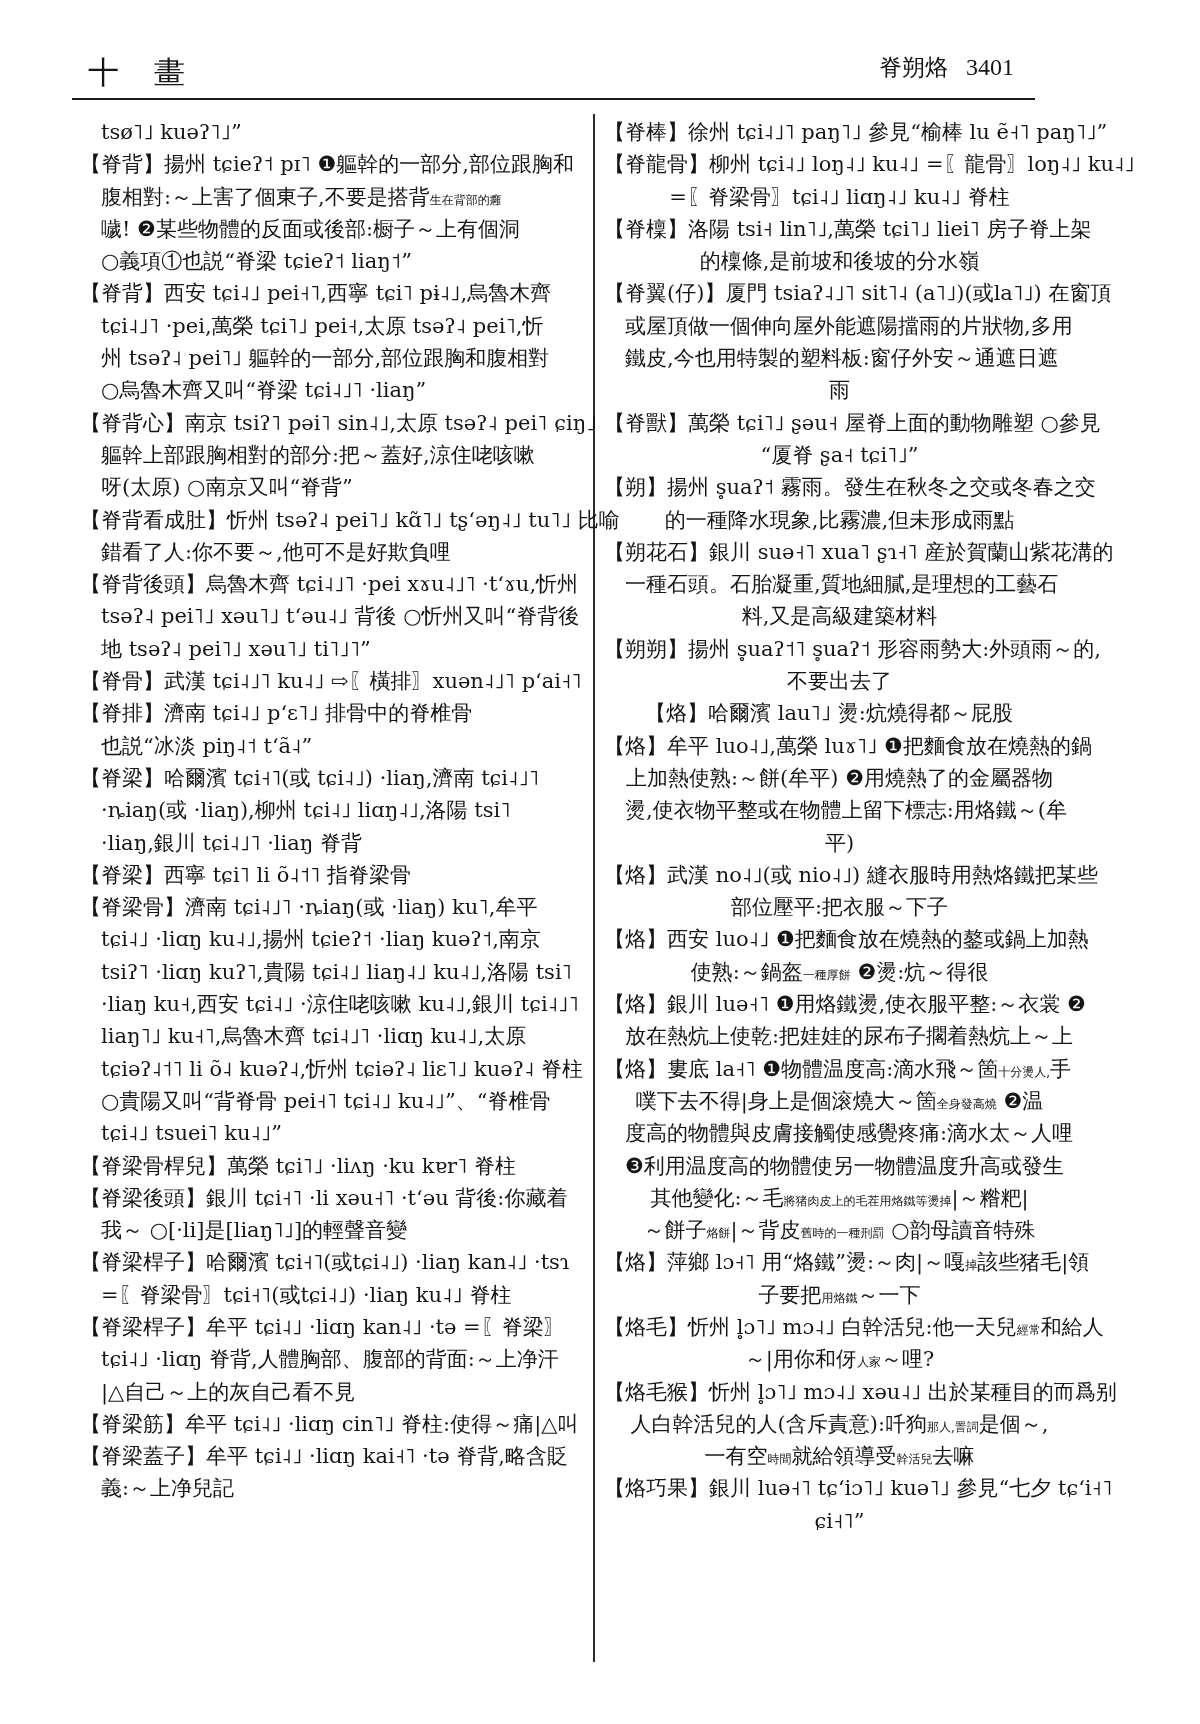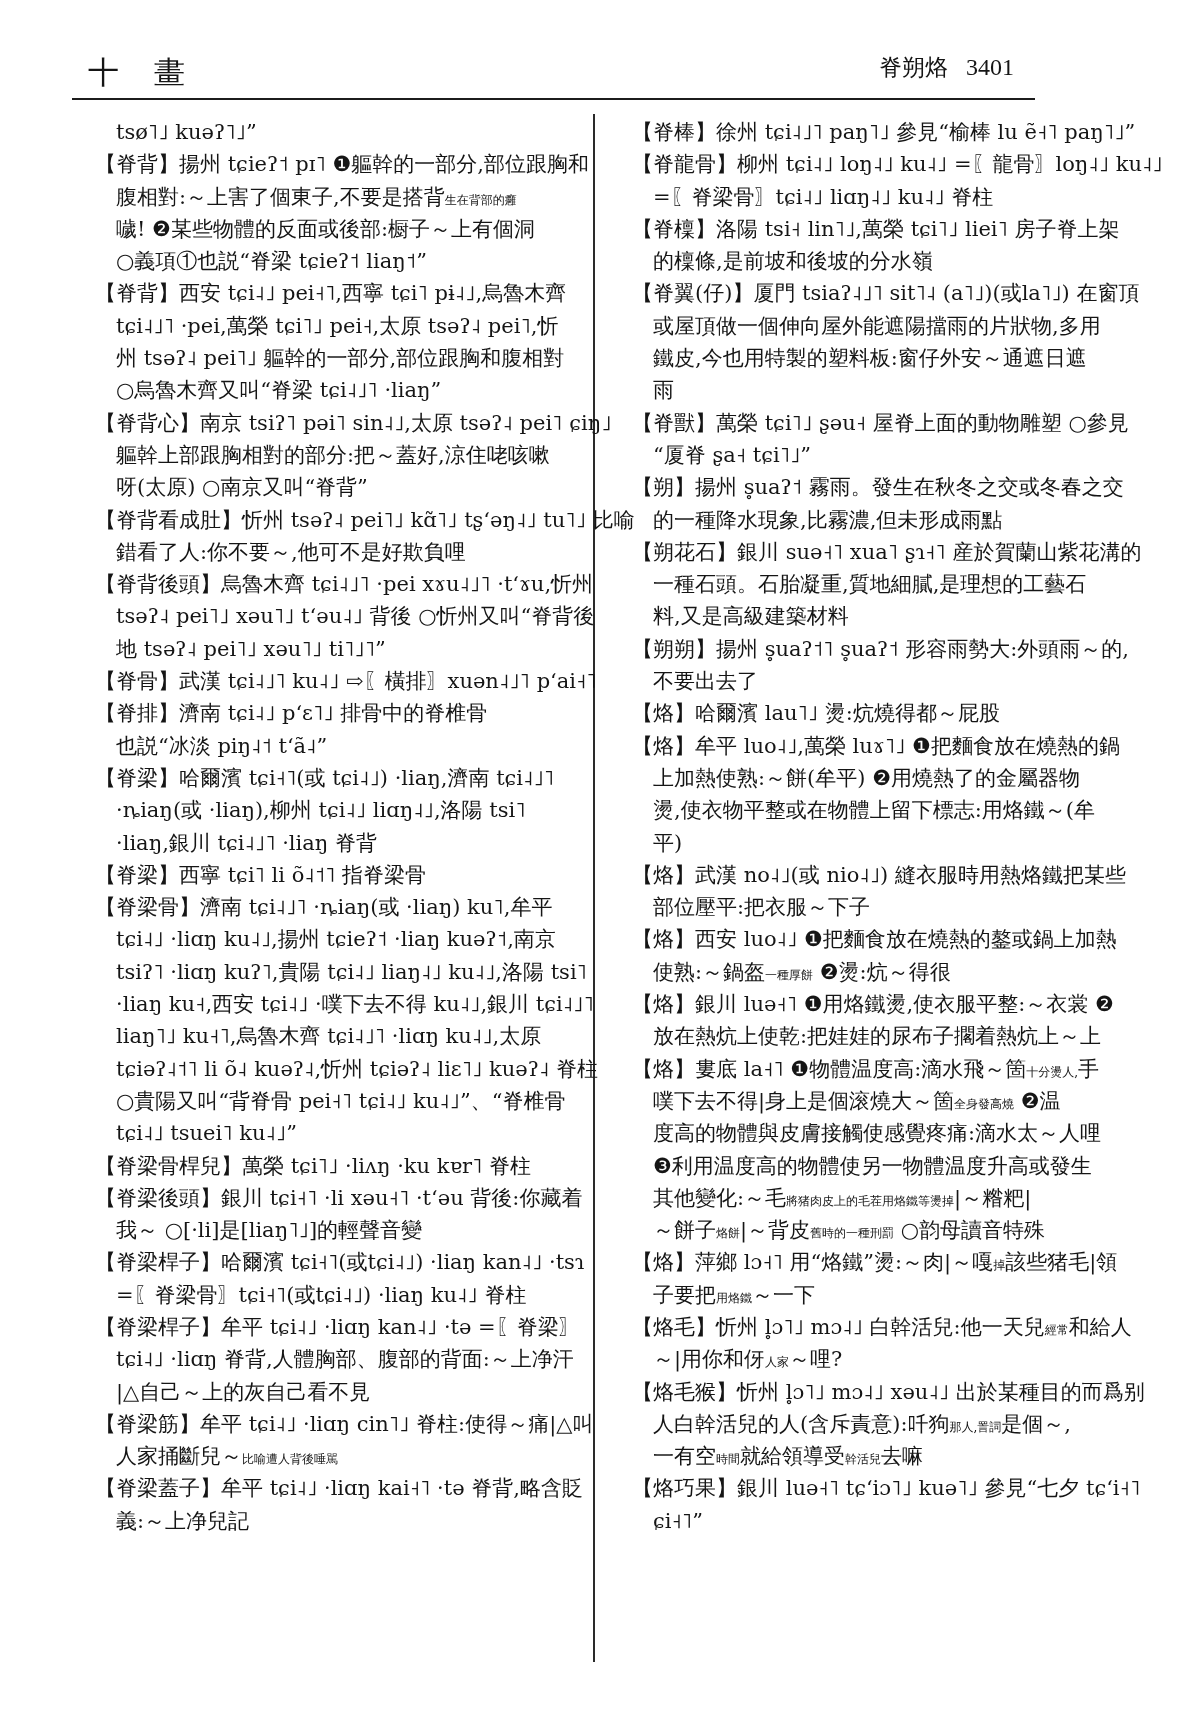--- a/index.html
+++ b/index.html
@@ -20,22 +20,22 @@
     font-size:23px;white-space:nowrap;
   }
   .hdr-right .num{margin-left:18px;font-size:24px;font-family:Liberation Serif, serif;}
   .hdr-rule{
     position:absolute;left:72px;top:98px;width:963px;height:0;
     border-top:2.5px solid #1c1c1c;
   }
   .col{
     position:absolute;top:116px;
   }
-  .col-left{left:95px;width:478px;}
-  .col-right{left:632px;width:450px;}
+  .col-left{left:80px;width:478px;}
+  .col-right{left:604px;width:450px;text-align:center;}
   .divider{
     position:absolute;left:593px;top:114px;height:1548px;width:1.5px;
     background:#2a2a2a;
   }
   .line{
     height:32.3px;line-height:32.3px;
     font-size:21px;
     white-space:nowrap;
   }
   .line.ind{padding-left:21px;}
@@ -76,35 +76,34 @@
     <div class="line"><span class="seg">【脊骨】武漢 tɕi˨˩˥ ku˨˩ ⇨〖橫排〗xuən˨˩˥ pʻai˧˥</span></div>
     <div class="line"><span class="seg">【脊排】濟南 tɕi˨˩ pʻɛ˥˩ 排骨中的脊椎骨</span></div>
     <div class="line ind"><span class="seg">也説“冰淡 piŋ˨˦ tʻã˨”</span></div>
     <div class="line"><span class="seg">【脊梁】哈爾濱 tɕi˧˥(或 tɕi˨˩) ·liaŋ,濟南 tɕi˨˩˥</span></div>
     <div class="line ind"><span class="seg">·ȵiaŋ(或 ·liaŋ),柳州 tɕi˨˩ liɑŋ˨˩,洛陽 tsi˥</span></div>
     <div class="line ind"><span class="seg">·liaŋ,銀川 tɕi˨˩˥ ·liaŋ 脊背</span></div>
     <div class="line"><span class="seg">【脊梁】西寧 tɕi˥ li õ˨˦˥ 指脊梁骨</span></div>
     <div class="line"><span class="seg">【脊梁骨】濟南 tɕi˨˩˥ ·ȵiaŋ(或 ·liaŋ) ku˥,牟平</span></div>
     <div class="line ind"><span class="seg">tɕi˨˩ ·liɑŋ ku˨˩,揚州 tɕieʔ˦ ·liaŋ kuəʔ˦,南京</span></div>
     <div class="line ind"><span class="seg">tsiʔ˥ ·liɑŋ kuʔ˥,貴陽 tɕi˨˩ liaŋ˨˩ ku˨˩,洛陽 tsi˥</span></div>
-    <div class="line ind"><span class="seg">·liaŋ ku˧,西安 tɕi˨˩ ·噗下去不得 ku˨˩,銀川 tɕi˨˩˥</span></div>
+    <div class="line ind"><span class="seg">·liaŋ ku˧,西安 tɕi˨˩ ·涼住咾咳嗽 ku˨˩,銀川 tɕi˨˩˥</span></div>
     <div class="line ind"><span class="seg">liaŋ˥˩ ku˧˥,烏魯木齊 tɕi˨˩˥ ·liɑŋ ku˨˩,太原</span></div>
     <div class="line ind"><span class="seg">tɕiəʔ˨˦˥ li õ˨ kuəʔ˨,忻州 tɕiəʔ˨ liɛ˥˩ kuəʔ˨ 脊柱</span></div>
     <div class="line ind"><span class="seg">○貴陽又叫“背脊骨 pei˧˥ tɕi˨˩ ku˨˩”、“脊椎骨</span></div>
     <div class="line ind"><span class="seg">tɕi˨˩ tsuei˥ ku˨˩”</span></div>
     <div class="line"><span class="seg">【脊梁骨桿兒】萬榮 tɕi˥˩ ·liʌŋ ·ku kɐr˥ 脊柱</span></div>
     <div class="line"><span class="seg">【脊梁後頭】銀川 tɕi˧˥ ·li xəu˧˥ ·tʻəu 背後:你藏着</span></div>
     <div class="line ind"><span class="seg">我～ ○[·li]是[liaŋ˥˩]的輕聲音變</span></div>
     <div class="line"><span class="seg">【脊梁桿子】哈爾濱 tɕi˧˥(或tɕi˨˩) ·liaŋ kan˨˩ ·tsɿ</span></div>
     <div class="line ind"><span class="seg">=〖脊梁骨〗tɕi˧˥(或tɕi˨˩) ·liaŋ ku˨˩ 脊柱</span></div>
     <div class="line"><span class="seg">【脊梁桿子】牟平 tɕi˨˩ ·liɑŋ kan˨˩ ·tə =〖脊梁〗</span></div>
     <div class="line ind"><span class="seg">tɕi˨˩ ·liɑŋ 脊背,人體胸部、腹部的背面:～上净汗</span></div>
     <div class="line ind"><span class="seg">|△自己～上的灰自己看不見</span></div>
     <div class="line"><span class="seg">【脊梁筋】牟平 tɕi˨˩ ·liɑŋ cin˥˩ 脊柱:使得～痛|△叫</span></div>
-    <div class="line ind"><span class="seg">人家捅斷兒～</span><span class="sm">比喻遭人背後唾駡</span></div>
     <div class="line"><span class="seg">【脊梁蓋子】牟平 tɕi˨˩ ·liɑŋ kai˧˥ ·tə 脊背,略含貶</span></div>
     <div class="line ind"><span class="seg">義:～上净兒記</span></div>
   </div>
 <div class="col col-right" id="col-right">
     <div class="line"><span class="seg">【脊棒】徐州 tɕi˨˩˥ paŋ˥˩ 參見“榆棒 lu ẽ˧˥ paŋ˥˩”</span></div>
     <div class="line"><span class="seg">【脊龍骨】柳州 tɕi˨˩ loŋ˨˩ ku˨˩ =〖龍骨〗loŋ˨˩ ku˨˩</span></div>
     <div class="line ind"><span class="seg">=〖脊梁骨〗tɕi˨˩ liɑŋ˨˩ ku˨˩ 脊柱</span></div>
     <div class="line"><span class="seg">【脊檁】洛陽 tsi˧ lin˥˩,萬榮 tɕi˥˩ liei˥ 房子脊上架</span></div>
     <div class="line ind"><span class="seg">的檁條,是前坡和後坡的分水嶺</span></div>
     <div class="line"><span class="seg">【脊翼(仔)】厦門 tsiaʔ˨˩˥ sit˥˨ (a˥˩)(或la˥˩) 在窗頂</span></div>

